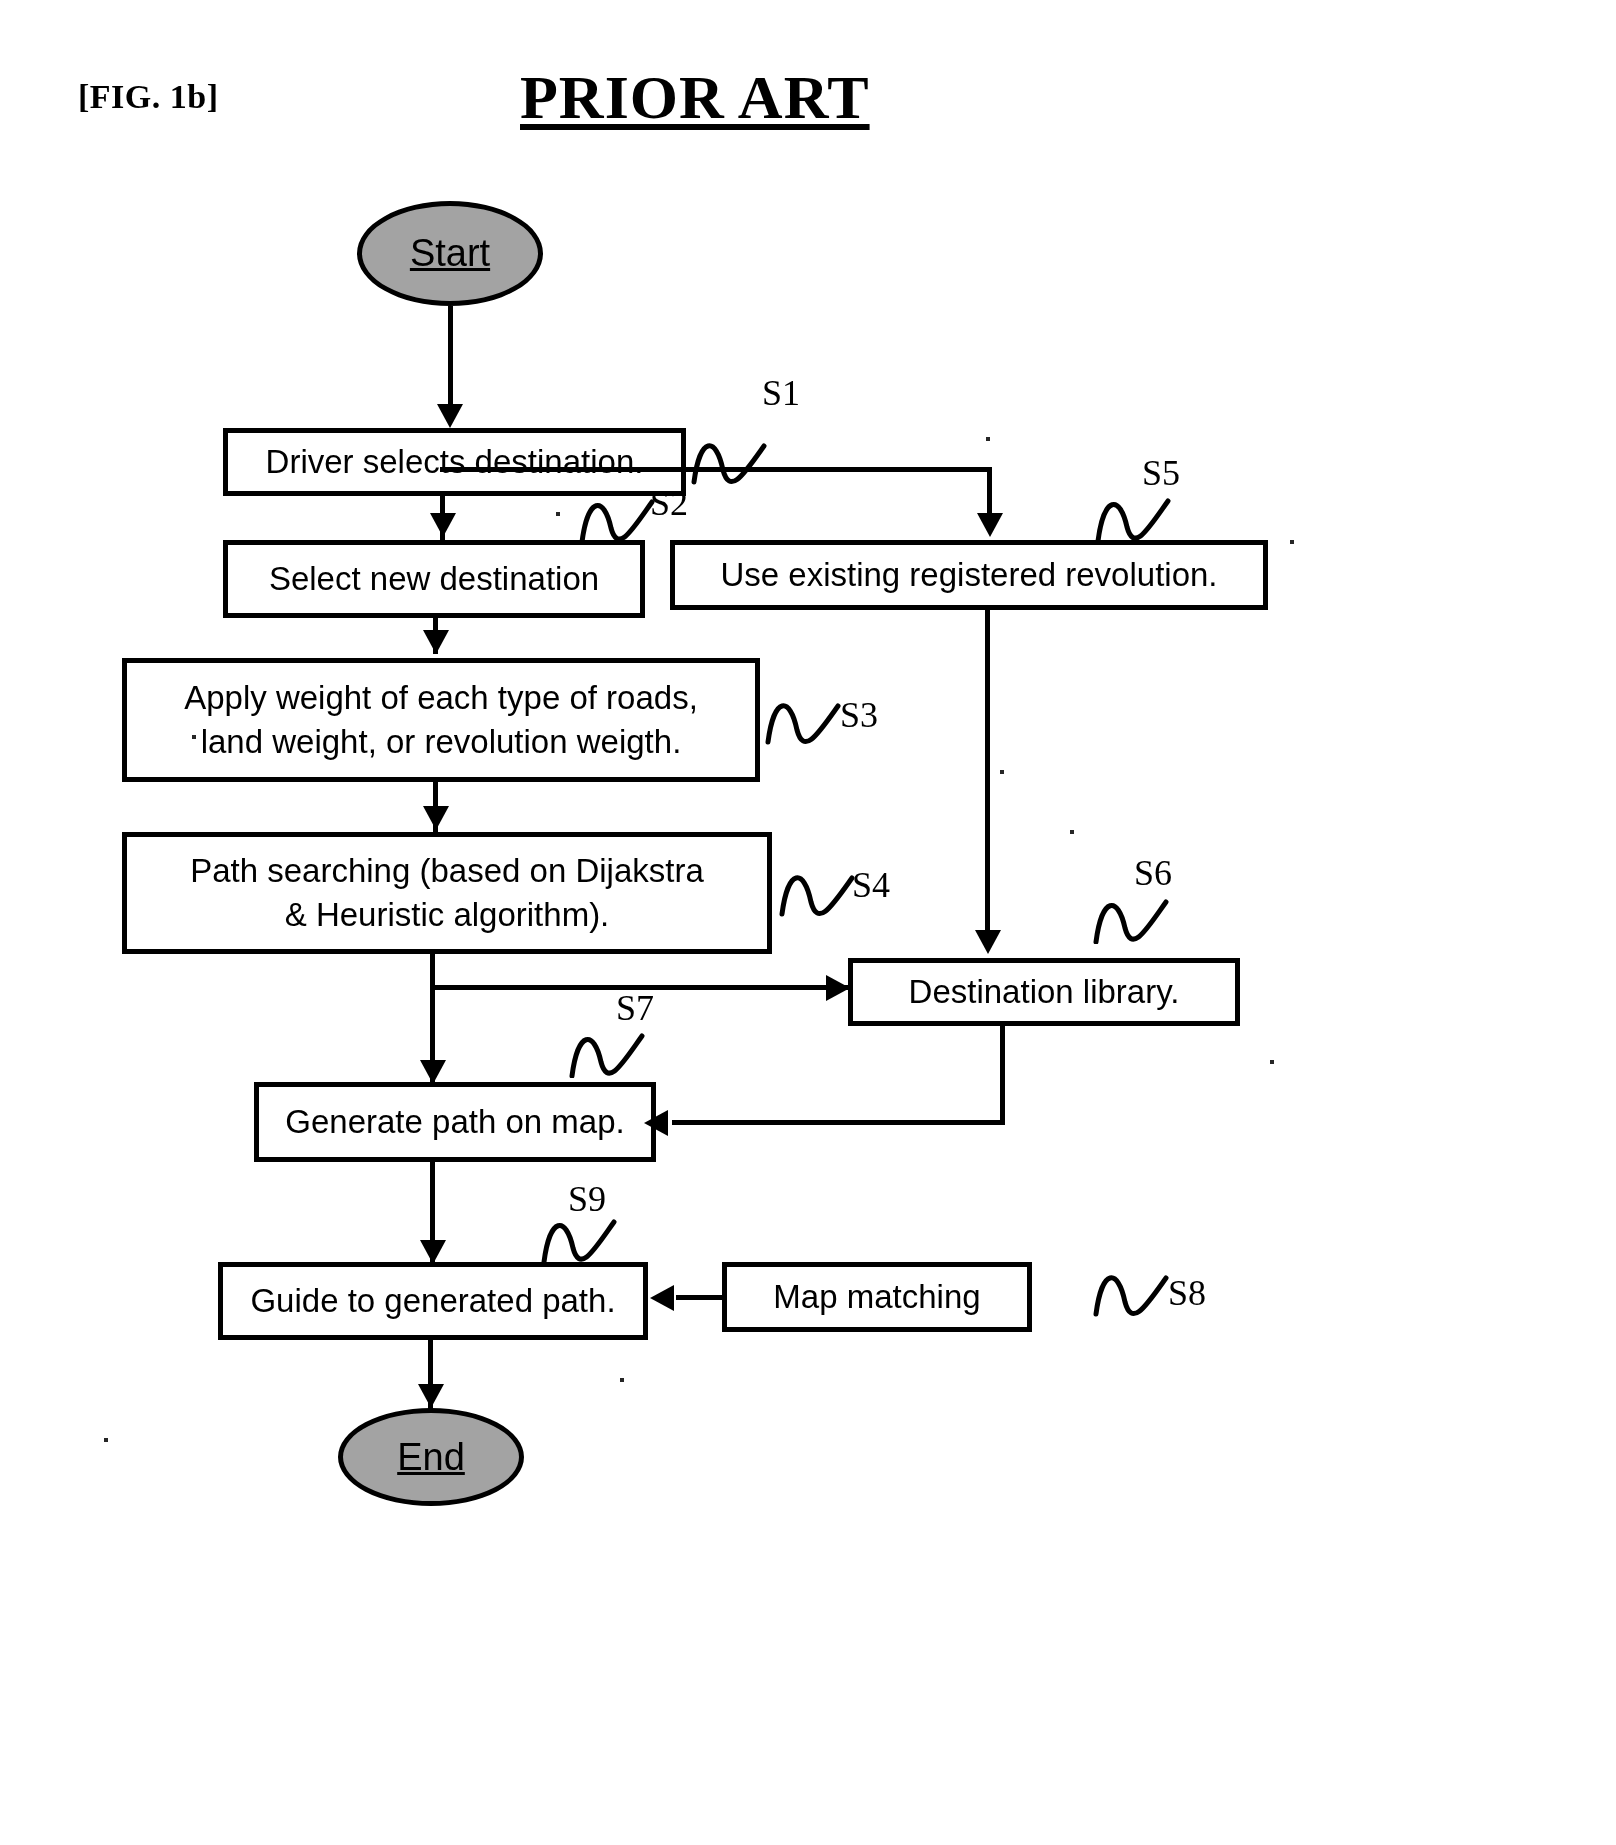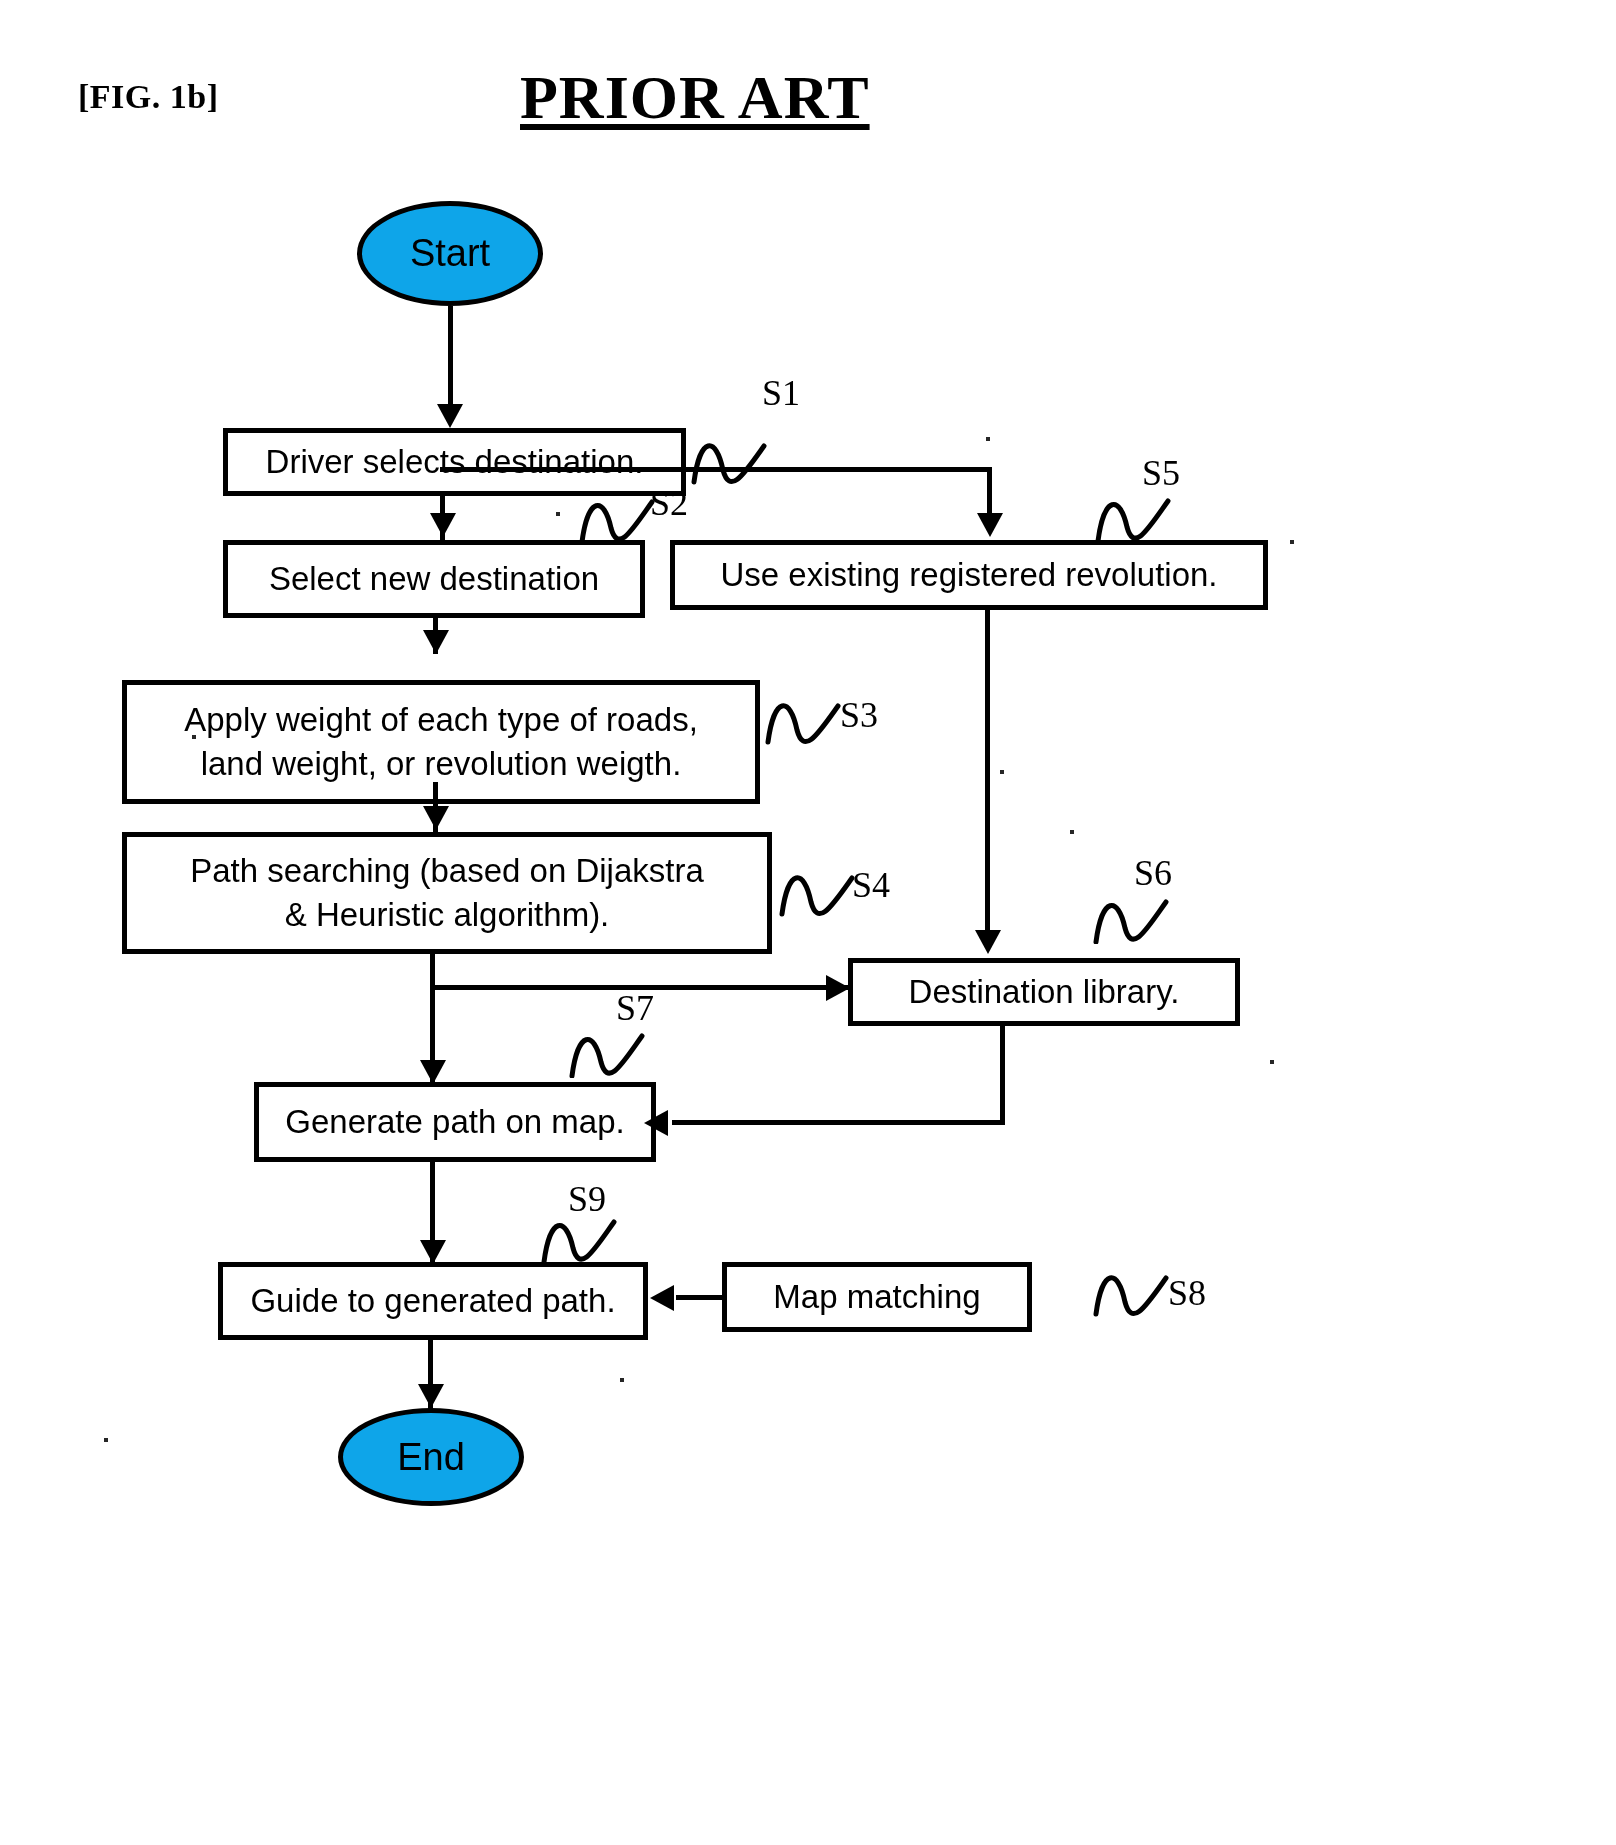--- a/index.html
+++ b/index.html
@@ -55,25 +55,26 @@
     font-size: 33px;
     padding: 2px 8px;
   }
   .node.multiline { line-height: 1.32; }
 
   .terminal {
     position: absolute;
     box-sizing: border-box;
     border: 5px solid #000;
     border-radius: 50%;
-    background: #0ea5e9;
+    background: #a3a3a3;
     display: flex;
     align-items: center;
     justify-content: center;
     font-size: 38px;
+    text-decoration: underline;
   }
 
   
   .ln-v, .ln-h {
     position: absolute;
     background: #000;
   }
   .ln-v { width: 5px; }
   .ln-h { height: 5px; }
 
@@ -170,21 +171,21 @@
   <div class="squiggle" style="left:1094px; top:497px;">
     <svg viewBox="0 0 78 46" preserveAspectRatio="none">
       <path d="M4 44 C10 -2 26 -2 33 30 C40 56 54 32 74 4" fill="none" stroke="#000" stroke-width="5" stroke-linecap="round"></path>
     </svg>
   </div>
   <div class="step-label" style="left:1142px; top:452px;">S5</div>
 
   <div class="ln-v" style="left:433px; top:618px; height:36px;"></div>
   <div class="arrow-d" style="left:423px; top:630px;"></div>
 
-  <div class="node multiline" style="left:122px; top:658px; width:638px; height:124px;margin-top:22px;">
+  <div class="node multiline" style="left:122px; top:658px; width:638px; height:124px;">
     <span>
       <span>Apply weight of each type of roads,</span><br>
       <span>land weight, or revolution weigth.</span>
     </span>
   </div>
   <div class="squiggle" style="left:764px; top:700px;">
     <svg viewBox="0 0 78 46" preserveAspectRatio="none">
       <path d="M4 42 C10 -4 26 -4 33 30 C40 56 54 34 74 6" fill="none" stroke="#000" stroke-width="5" stroke-linecap="round"></path>
     </svg>
   </div>

